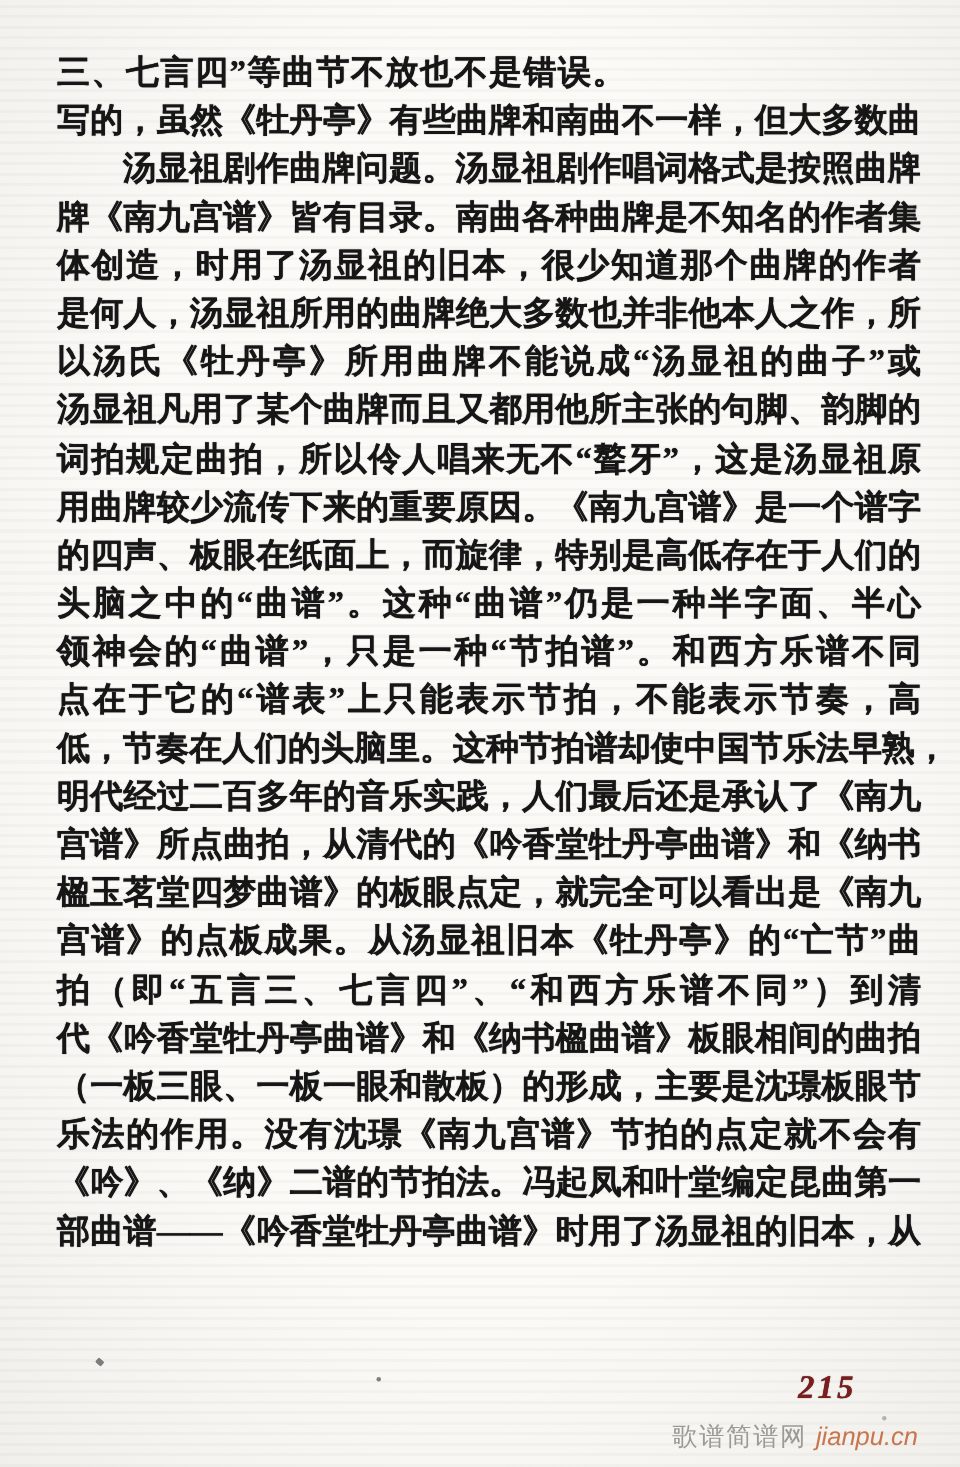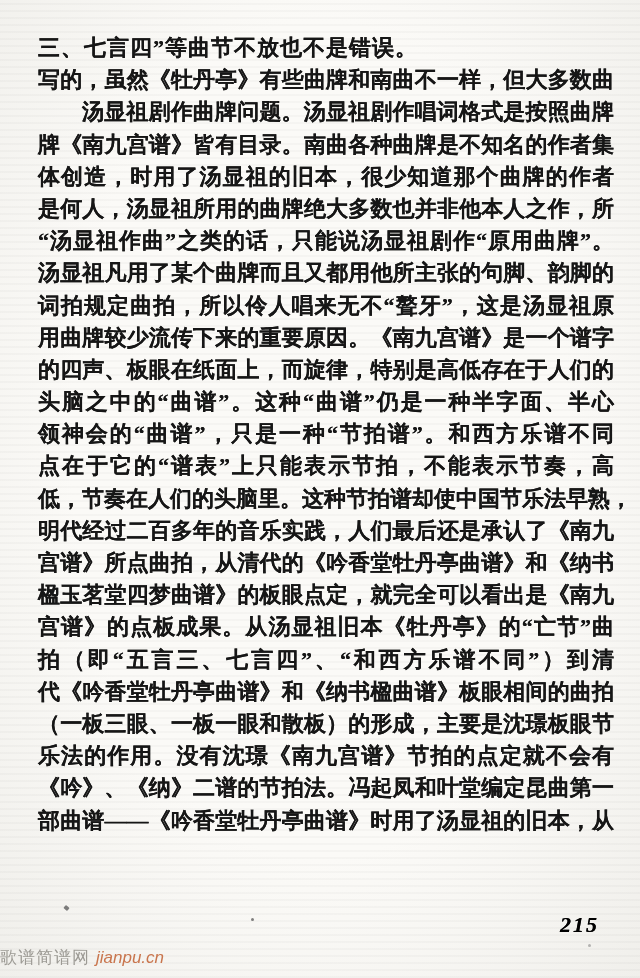--- a/index.html
+++ b/index.html
@@ -51,30 +51,30 @@
   .line.indent {
     padding-left: 44px;
   }
   .page-number {
     position: absolute;
     left: 532px;
     top: 912px;
     font-size: 22px;
     font-weight: bold;
     font-style: italic;
-    color: #000000;
+    color: #7f1d1d;
     letter-spacing: 2px;
     text-shadow: 0 0 0.6px rgba(0,0,0,0.9);
-    margin-left: 28px;
   }
   .watermark {
     position: absolute;
     left: 0;
     top: 946px;
     width: 612px;
+    text-align: right;
     font-size: 17px;
     font-weight: normal;
     font-family: "Liberation Sans", "DejaVu Sans", sans-serif;
   }
   .watermark .site-name { letter-spacing: 1px; }
   .watermark .site-domain { font-style: italic; margin-left: 6px; }
   
   .speck {
     position: absolute;
     background: #555;
@@ -90,21 +90,21 @@
 
 <div class="paper"></div>
 
 <div class="page">
     <div class="line no-justify">三、七言四”等曲节不放也不是错误。</div>
     <div class="line">写的，虽然《牡丹亭》有些曲牌和南曲不一样，但大多数曲</div>
     <div class="line indent">汤显祖剧作曲牌问题。汤显祖剧作唱词格式是按照曲牌</div>
     <div class="line">牌《南九宫谱》皆有目录。南曲各种曲牌是不知名的作者集</div>
     <div class="line">体创造，时用了汤显祖的旧本，很少知道那个曲牌的作者</div>
     <div class="line">是何人，汤显祖所用的曲牌绝大多数也并非他本人之作，所</div>
-    <div class="line">“汤显祖作曲”之类的话，只能说汤显祖剧作“原用曲牌”。</div>
+    <div class="line">以汤氏《牡丹亭》所用曲牌不能说成“汤显祖的曲子”或</div>
     <div class="line">汤显祖凡用了某个曲牌而且又都用他所主张的句脚、韵脚的</div>
     <div class="line">词拍规定曲拍，所以伶人唱来无不“聱牙”，这是汤显祖原</div>
     <div class="line">用曲牌较少流传下来的重要原因。《南九宫谱》是一个谱字</div>
     <div class="line">的四声、板眼在纸面上，而旋律，特别是高低存在于人们的</div>
     <div class="line">头脑之中的“曲谱”。这种“曲谱”仍是一种半字面、半心</div>
     <div class="line">领神会的“曲谱”，只是一种“节拍谱”。和西方乐谱不同</div>
     <div class="line">点在于它的“谱表”上只能表示节拍，不能表示节奏，高</div>
     <div class="line">低，节奏在人们的头脑里。这种节拍谱却使中国节乐法早熟，</div>
     <div class="line">明代经过二百多年的音乐实践，人们最后还是承认了《南九</div>
     <div class="line">宫谱》所点曲拍，从清代的《吟香堂牡丹亭曲谱》和《纳书</div>

